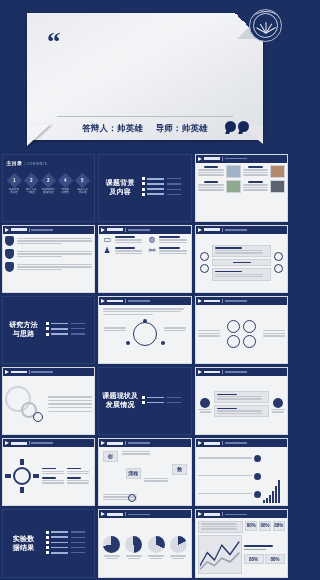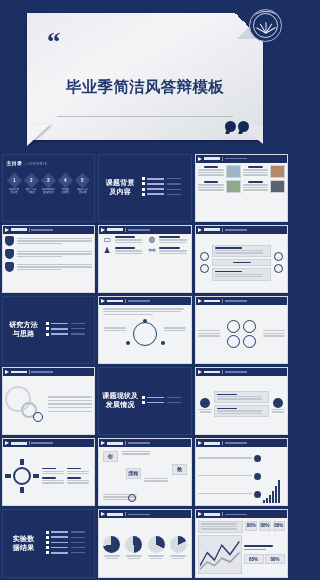--- a/index.html
+++ b/index.html
@@ -146,22 +146,25 @@
           <i></i>
         </div>
     </div>
 
     <div class="card">
       <div class="fold-tr"></div>
       <div class="fold-tr-paper"></div>
 
       <div class="quote">“</div>
 
-      <div class="hero-title">毕业季简洁风答辩模板</div>
       <div class="hero-rule"></div>
+      <div class="hero-meta">
+        <span>答辩人：帅英雄</span>
+        <span>导师：帅英雄</span>
+      </div>
 
       <div class="endquote"><i></i><i></i></div>
 
       <div class="fold-bl">
           <div class="tri"></div>
         </div>
       <div class="fold-br">
           <div class="tri"></div>
         </div>
     </div>

